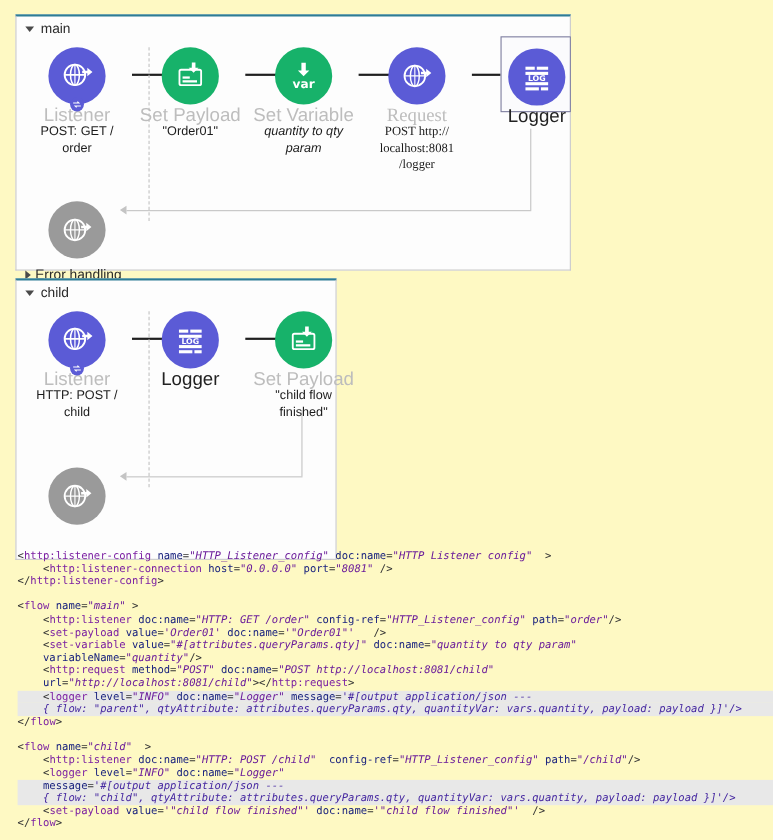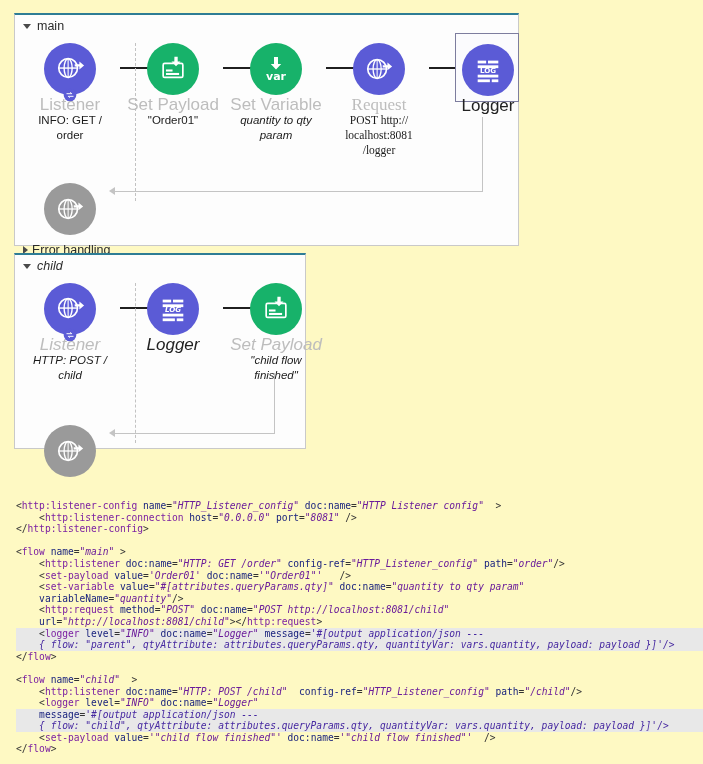--- a/index.html
+++ b/index.html
@@ -17,21 +17,21 @@
   }
 
   
   .flow-panel {
     position: absolute;
     background: #fdfdfd;
     border: 1px solid #c9c9c9;
     border-top: 2px solid #2e7d95;
   }
   #flow-main  { left: 14px;  top: 13px;  width: 505px; height: 233px; }
-  #flow-child { left: 14px;  top: 253px; width: 292px; height: 196px; font-style: italic; }
+  #flow-child { left: 14px;  top: 253px; width: 292px; height: 256px; }
 
   .flow-header {
     position: absolute;
     left: 8px; top: 4px;
     display: flex; align-items: center;
     gap: 6px;
     font-size: 12.5px;
     color: #2b2b2b;
     cursor: pointer;
   }
@@ -191,21 +191,21 @@
             <line x1="14" y1="5" x2="14" y2="25" stroke="#fff" stroke-width="1.2"></line>
             <path d="M21 11 h5 v-3 l5 4.2 -5 4.2 v-3 h-5 z" fill="#fff"></path>
           </svg>
           <svg width="14" height="14" viewBox="0 0 16 16" style="position:absolute; left:19px; top:45px;">
             <circle cx="8" cy="8" r="7.2" fill="#5b5bd6"></circle>
             <path d="M4 6.5 h6 l-1.6 -1.6 M12 9.5 h-6 l1.6 1.6" stroke="#fff" stroke-width="1.1" fill="none"></path>
           </svg>
         </div>
       </div>
       <div class="lbl-type">Listener</div>
-      <div class="lbl-doc" style="white-space:pre-line;">INFO: GET /
+      <div class="lbl-doc" style="white-space:pre-line;">POST: GET /
 order</div>
     </div>
 
     <div class="node" style="left:106px; top:25px;">
       <div class="bubble-wrap">
         <div class="bubble green">
           <svg width="30" height="30" viewBox="0 0 32 32" aria-hidden="true">
             <rect x="5.5" y="10" width="21" height="15" rx="1.6" fill="none" stroke="#fff" stroke-width="1.8"></rect>
             <rect x="8.5" y="16.5" width="7" height="2.2" fill="#fff"></rect>
             <rect x="8.5" y="20.2" width="14" height="2.2" fill="#fff"></rect>

